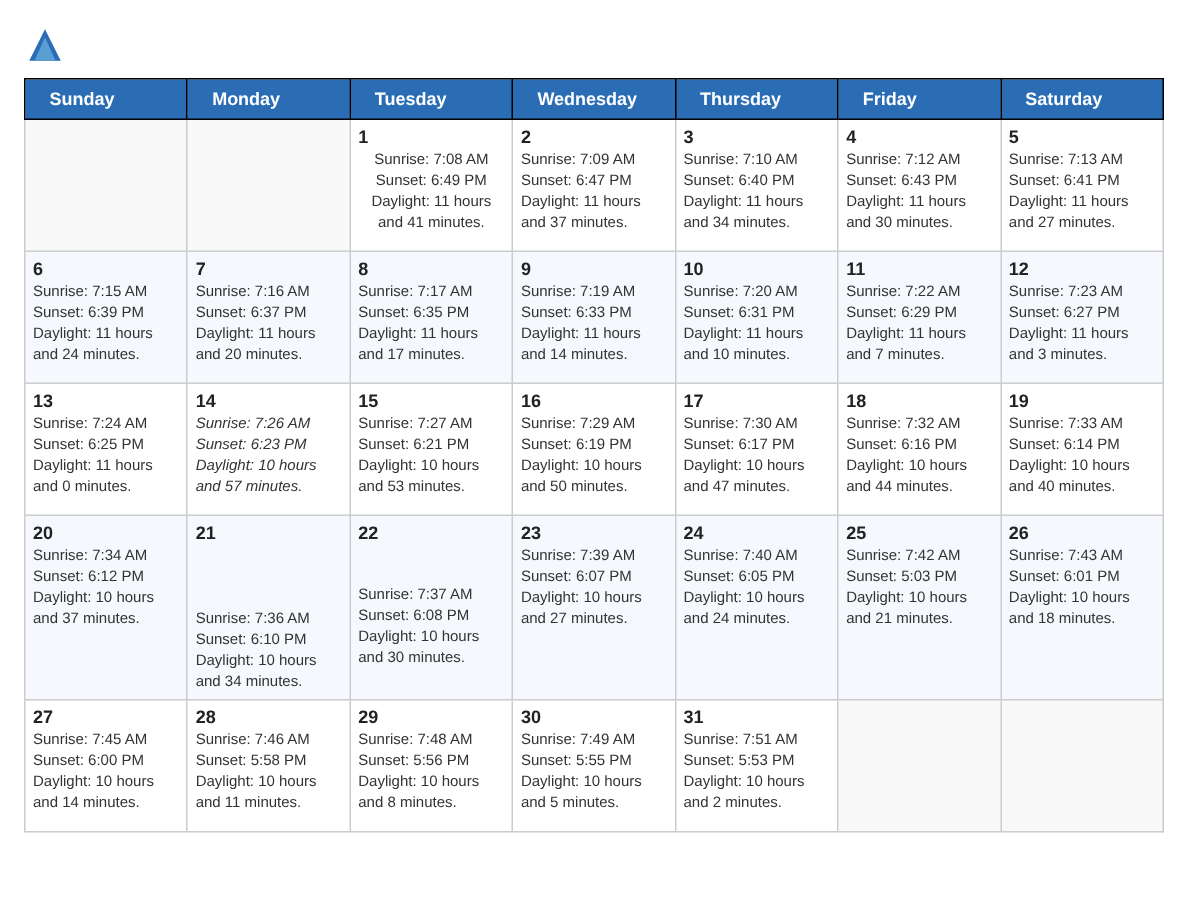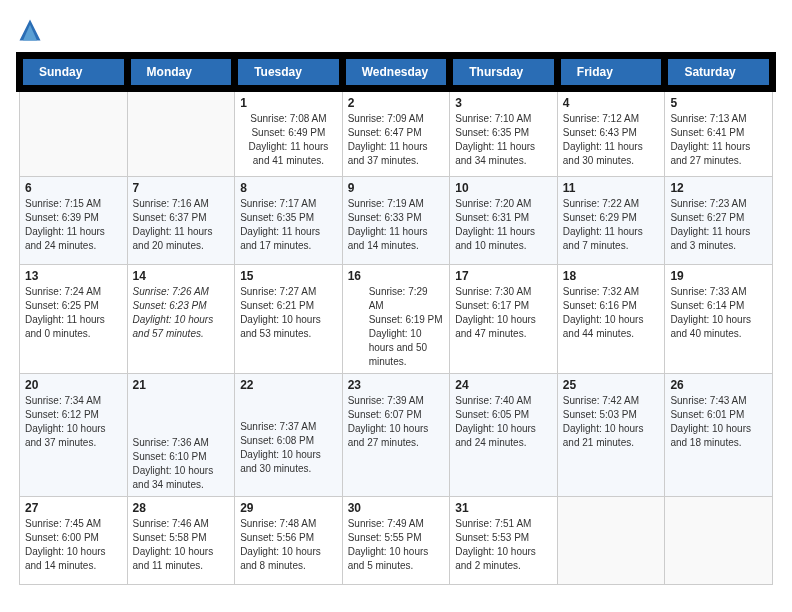--- a/index.html
+++ b/index.html
@@ -51,21 +51,21 @@
       margin-top: 8px;
       font-size: 11px;
     }
     .calendar thead th {
       background-color: #2a6db5;
       color: #fff;
       padding: 6px 16px;
       text-align: left;
       font-size: 12px;
       font-weight: bold;
-      border: 7px solid #000000;
+      border: 1px solid #000000;
     }
     .calendar tbody td {
       border: 1px solid #ccc;
       vertical-align: top;
       padding: 4px 5px;
       width: 14.28%;
       min-height: 80px;
       height: 88px;
       color: #333;
       background: #fff;
@@ -131,21 +131,21 @@
         </td>
         <td>
           <span class="day-num">2</span>
           <div class="day-info" style="white-space: pre-line;">Sunrise: 7:09 AM
 Sunset: 6:47 PM
 Daylight: 11 hours and 37 minutes.</div>
         </td>
         <td>
           <span class="day-num">3</span>
           <div class="day-info" style="white-space: pre-line;">Sunrise: 7:10 AM
-Sunset: 6:35 PM
+Sunset: 6:40 PM
 Daylight: 11 hours and 34 minutes.</div>
         </td>
         <td>
           <span class="day-num">4</span>
           <div class="day-info" style="white-space: pre-line;">Sunrise: 7:12 AM
 Sunset: 6:43 PM
 Daylight: 11 hours and 30 minutes.</div>
         </td>
         <td>
           <span class="day-num">5</span>
@@ -212,21 +212,21 @@
 Daylight: 10 hours and 57 minutes.</div>
         </td>
         <td>
           <span class="day-num">15</span>
           <div class="day-info" style="white-space: pre-line;">Sunrise: 7:27 AM
 Sunset: 6:21 PM
 Daylight: 10 hours and 53 minutes.</div>
         </td>
         <td>
           <span class="day-num">16</span>
-          <div class="day-info" style="white-space: pre-line; margin-left: 21px;">Sunrise: 7:29 AM
+          <div class="day-info" style="white-space: pre-line;">Sunrise: 7:29 AM
 Sunset: 6:19 PM
 Daylight: 10 hours and 50 minutes.</div>
         </td>
         <td>
           <span class="day-num">17</span>
           <div class="day-info" style="white-space: pre-line;">Sunrise: 7:30 AM
 Sunset: 6:17 PM
 Daylight: 10 hours and 47 minutes.</div>
         </td>
         <td>

